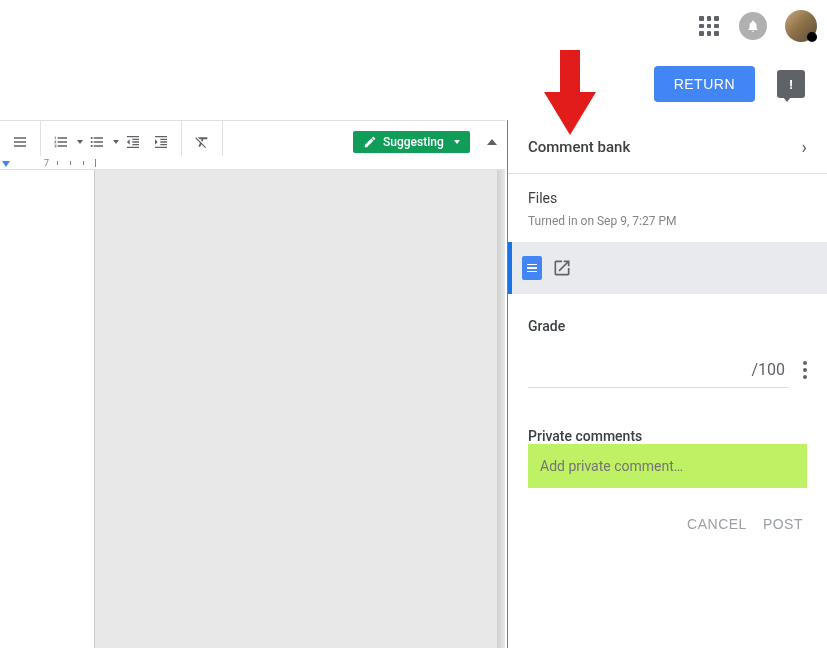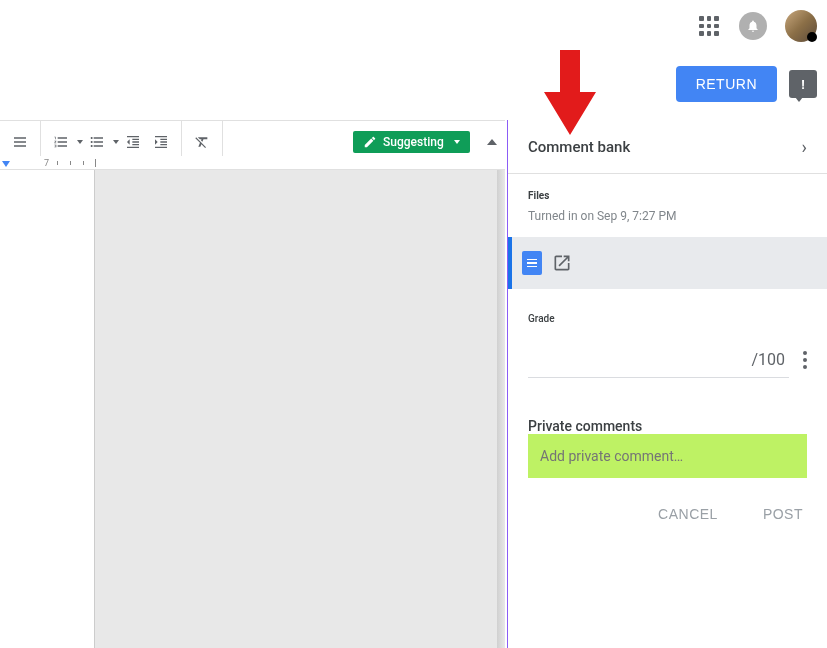--- a/index.html
+++ b/index.html
@@ -66,24 +66,24 @@
       bottom: 0;
       right: 0;
       width: 10px;
       height: 10px;
       background: #000;
       border-radius: 50%;
     }
     .secondary-bar {
       position: absolute;
       top: 66px;
-      right: 10px;
-      display: flex;
-      align-items: center;
-      gap: 12px;
+      right: 22px;
+      display: flex;
+      align-items: center;
+      gap: 22px;
     }
     .return-btn {
       background: #4285f4;
       color: #fff;
       border: none;
       padding: 10px 20px;
       font-size: 14px;
       font-weight: 500;
       border-radius: 4px;
       cursor: pointer;
@@ -267,23 +267,23 @@
       font-weight: 500;
     }
     .chevron-right {
       color: #5f6368;
       font-size: 18px;
     }
     .files-section {
       padding: 16px 20px 0 20px;
     }
     .files-title {
-      font-size: 10px;
+      font-size: 14px;
       color: #3c4043;
-      font-weight: 700;
+      font-weight: 400;
     }
     .turned-in {
       font-size: 12px;
       color: #80868b;
       margin-top: 8px;
     }
     .file-item {
       display: flex;
       align-items: center;
       padding: 14px 10px;
@@ -332,21 +332,21 @@
     .open-icon {
       width: 20px;
       height: 20px;
       cursor: pointer;
       flex-shrink: 0;
     }
     .grade-section {
       padding: 24px 20px 0 20px;
     }
     .grade-title {
-      font-size: 10px;
+      font-size: 14px;
       color: #3c4043;
       font-weight: 500;
     }
     .grade-row {
       display: flex;
       align-items: center;
       margin-top: 18px;
       gap: 14px;
     }
     .grade-input-wrap {
@@ -394,21 +394,21 @@
       border: none;
       background: #bef264;
       font-size: 14px;
       color: #5f6368;
       outline: none;
       font-family: inherit;
     }
     .comment-actions {
       display: flex;
       justify-content: flex-end;
-      gap: 37px;
+      gap: 8px;
       margin-top: 22px;
     }
     .action-btn {
       border: none;
       background: none;
       font-size: 14px;
       font-weight: 500;
       color: #9aa0a6;
       cursor: pointer;
       letter-spacing: 0.5px;

